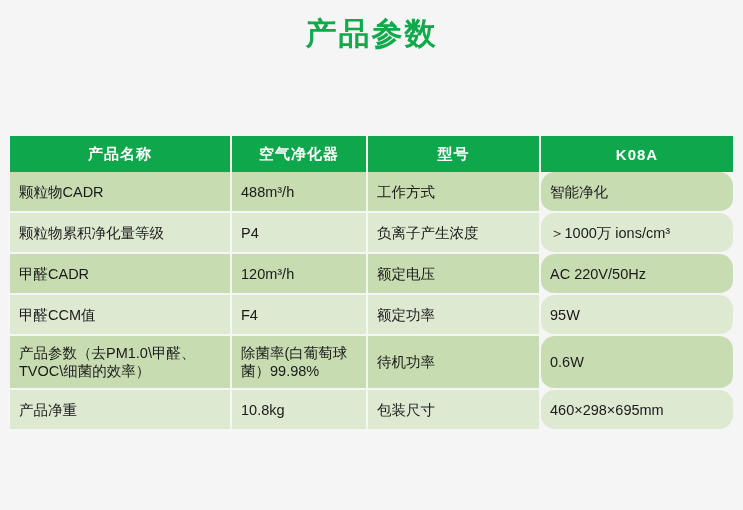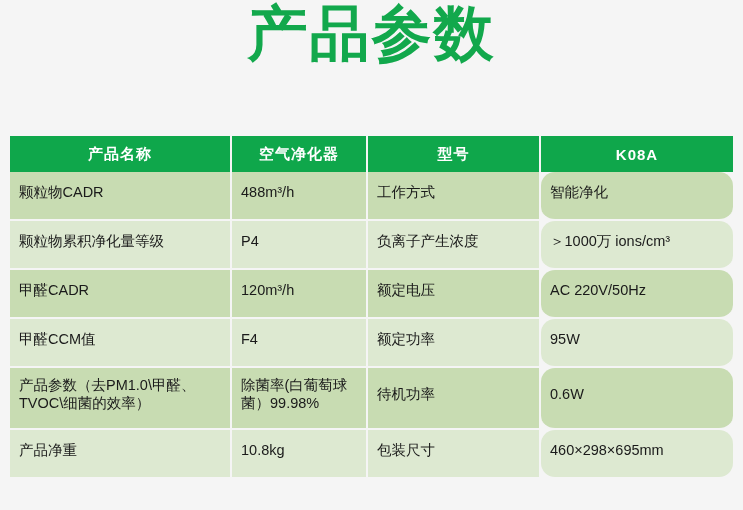--- a/index.html
+++ b/index.html
@@ -18,21 +18,21 @@
     width: 743px;
     height: 510px;
     background: #f5f5f5;
   }
   #page-title {
     position: absolute;
     top: 6px;
     left: 0;
     width: 743px;
     text-align: center;
-    font-size: 60px;
+    font-size: 31px;
     line-height: 56px;
     font-weight: bold;
     color: #12a84c;
     letter-spacing: 2px;
   }
   #spec-table {
     position: absolute;
     left: 10px;
     top: 136px;
     width: 723px;
@@ -55,21 +55,21 @@
     border-right: 2px solid #f5f5f5;
     letter-spacing: 1px;
     white-space: nowrap;
   }
   #spec-table th:last-child { border-right: none; }
 
   #spec-table td {
     font-size: 14.5px;
     color: #1a1a1a;
     height: 35px;
-    padding: 2px 6px 10px 9px;
+    padding: 2px 6px 2px 9px;
     vertical-align: middle;
     border-right: 2px solid #f5f5f5;
     border-bottom: 2px solid #f5f5f5;
     line-height: 18px;
   }
   #spec-table td:last-child { border-right: none; border-radius: 14px; }
   #spec-table tr:last-child td { border-bottom: none; margin-top: 28px; }
 
   #spec-table tr.shade-dark td { background: #c8dcb2; }
   #spec-table tr.shade-light td { background: #dde9d1; }

